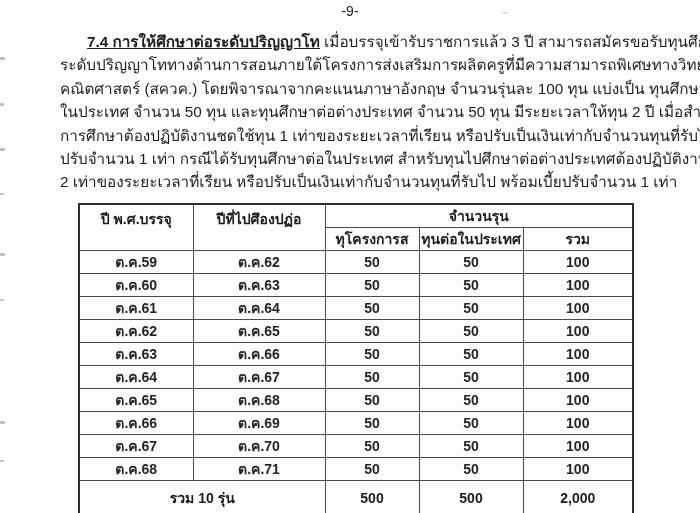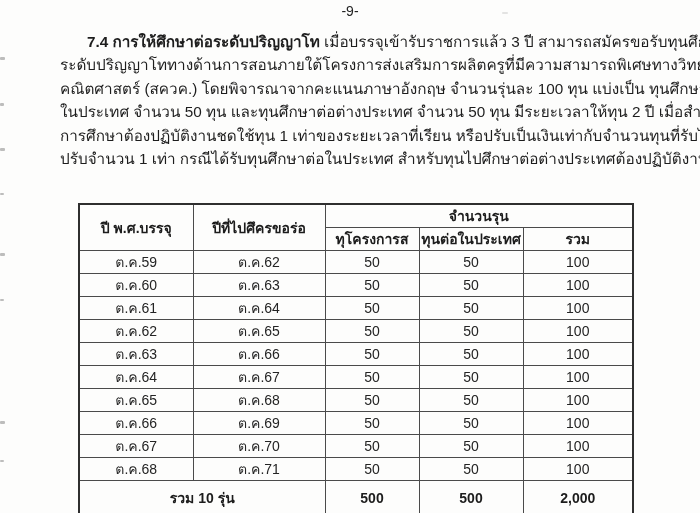--- a/index.html
+++ b/index.html
@@ -34,21 +34,21 @@
     line-height: 23.4px;
     color: #1d1d1d;
   }
   .para .line {
     white-space: nowrap;
     height: 23.4px;
   }
   .para .line.first {
     text-indent: 27px;
   }
-  .bold { font-weight: bold; }
+  .bold { font-weight: bold; text-decoration: underline; }
 
   table.quota {
     position: absolute;
     left: 78px;
     top: 203px;
     width: 554px;
     border-collapse: collapse;
     table-layout: fixed;
     font-size: 14px;
     color: #1c1c1c;
@@ -60,24 +60,24 @@
     vertical-align: middle;
     padding: 0;
     overflow: hidden;
     white-space: nowrap;
   }
   table.quota thead th { font-weight: bold; }
   table.quota thead tr.h1 { height: 21px; }
   table.quota thead tr.h2 { height: 23px; }
   table.quota thead th.span-rows {
     vertical-align: top;
-    padding-top: 12px;
+    padding-top: 3px;
   }
   table.quota tbody tr { height: 21.5px; }
-  table.quota tbody td { font-weight: normal; color: #242424; }
+  table.quota tbody td { font-weight: bold; color: #242424; }
   table.quota tfoot tr { height: 36px; border-radius: 8px; }
   table.quota tfoot td { font-weight: bold; }
 
   .scan-mark {
     position: absolute;
     background: rgba(70,70,70,0.35);
     border-radius: 1px;
   }
 </style>
 </head>
@@ -87,34 +87,35 @@
 
   <div class="page-number">-9-</div>
 
   <div class="para">
     <div class="line first"><span class="bold">7.4  การให้ศึกษาต่อระดับปริญญาโท</span><span> เมื่อบรรจุเข้ารับราชการแล้ว 3 ปี สามารถสมัครขอรับทุนศึกษาต่อ</span></div>
     <div class="line">ระดับปริญญาโททางด้านการสอนภายใต้โครงการส่งเสริมการผลิตครูที่มีความสามารถพิเศษทางวิทยาศาสตร์และ</div>
     <div class="line">คณิตศาสตร์ (สควค.) โดยพิจารณาจากคะแนนภาษาอังกฤษ จำนวนรุ่นละ 100 ทุน แบ่งเป็น ทุนศึกษาต่อ</div>
     <div class="line">ในประเทศ จำนวน 50 ทุน และทุนศึกษาต่อต่างประเทศ จำนวน 50 ทุน มีระยะเวลาให้ทุน  2 ปี เมื่อสำเร็จ</div>
     <div class="line">การศึกษาต้องปฏิบัติงานชดใช้ทุน 1 เท่าของระยะเวลาที่เรียน หรือปรับเป็นเงินเท่ากับจำนวนทุนที่รับไป พร้อมเบี้ย</div>
     <div class="line">ปรับจำนวน 1 เท่า กรณีได้รับทุนศึกษาต่อในประเทศ สำหรับทุนไปศึกษาต่อต่างประเทศต้องปฏิบัติงานชดใช้ทุน</div>
+    <div class="line">2 เท่าของระยะเวลาที่เรียน หรือปรับเป็นเงินเท่ากับจำนวนทุนที่รับไป พร้อมเบี้ยปรับจำนวน 1 เท่า</div>
   </div>
 
   <table class="quota">
     <colgroup>
       <col style="width:114px">
       <col style="width:132px">
       <col style="width:94px">
       <col style="width:104px">
       <col style="width:110px">
     </colgroup>
     <thead>
       <tr class="h1">
         <th rowspan="2" class="span-rows">ปี พ.ศ.บรรจุ</th>
-        <th rowspan="2" class="span-rows">ปีที่ไปศึครขอร่อ</th>
+        <th rowspan="2" class="span-rows">ปีที่ไปศึองปฏ่อ</th>
         <th colspan="3">จำนวนรุน</th>
       </tr>
       <tr class="h2">
         <th>ทุโครงการส</th>
         <th>ทุนต่อในประเทศ</th>
         <th>รวม</th>
       </tr>
     </thead>
     <tbody>
         <tr>

